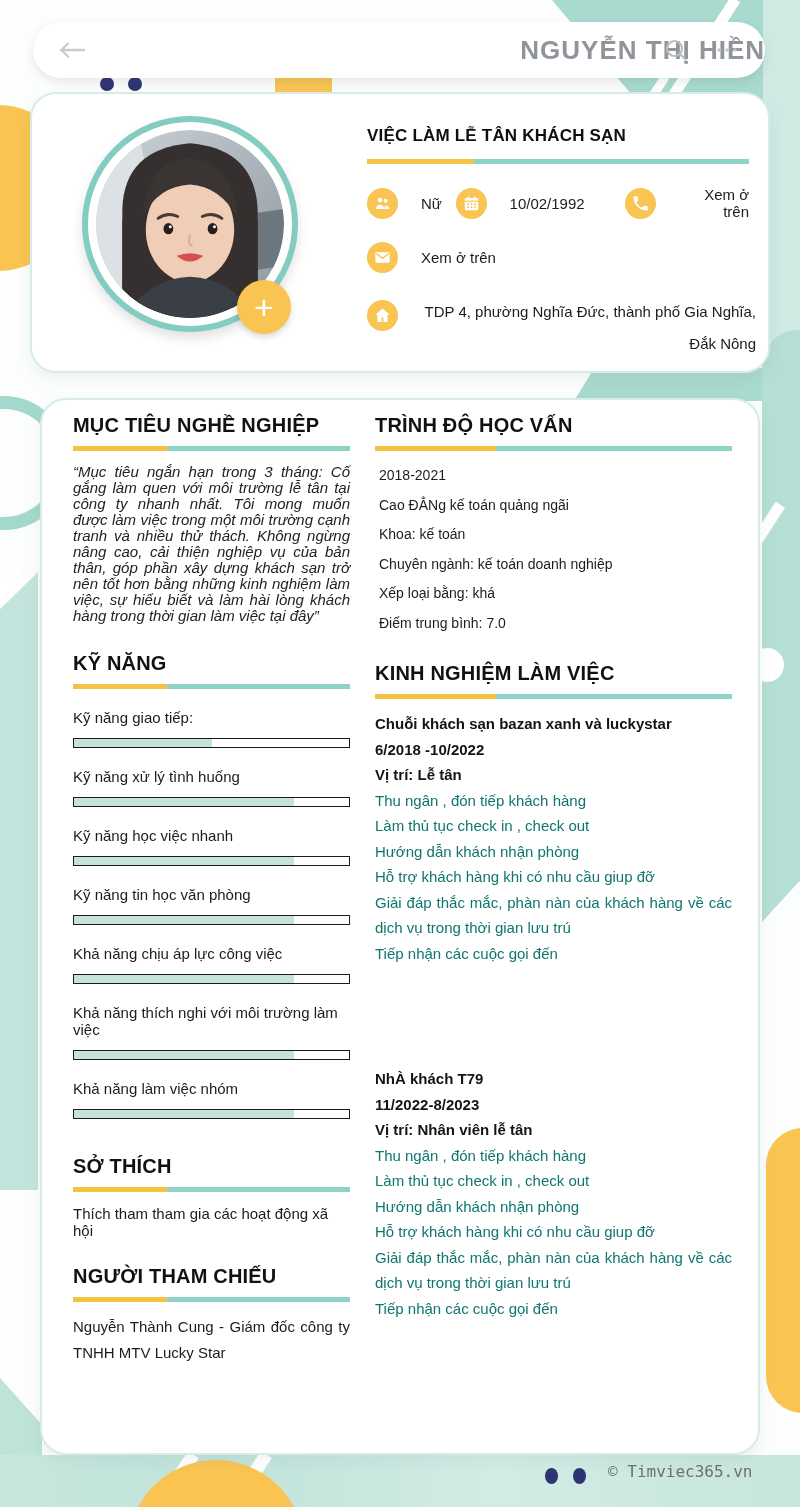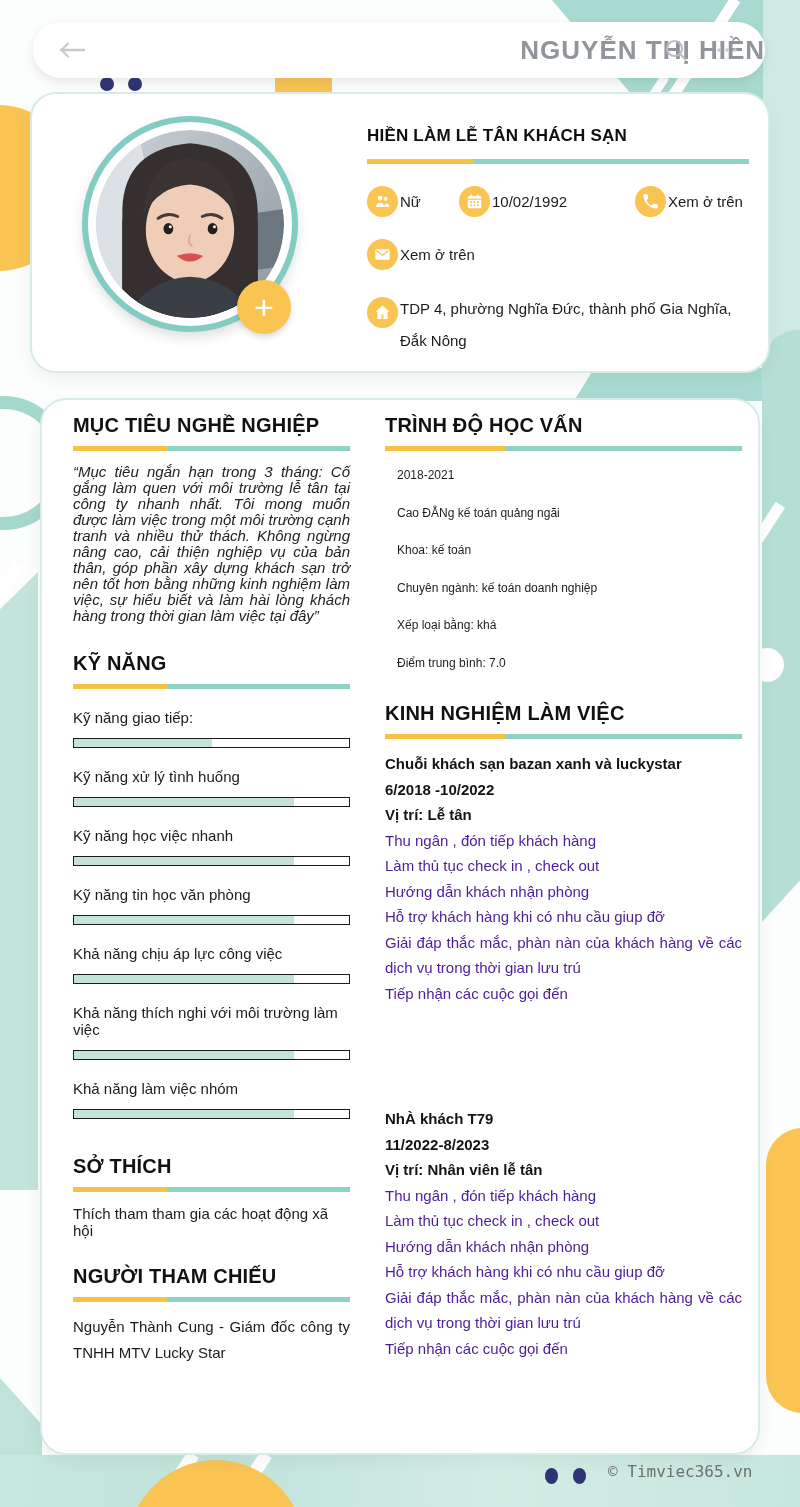--- a/index.html
+++ b/index.html
@@ -50,53 +50,53 @@
                box-shadow:0 6px 12px rgba(0,0,0,.12);}
   .avatar-ring svg{width:188px;height:188px;border-radius:50%;display:block;}
   .add-photo{position:absolute;left:205px;top:186px;width:54px;height:54px;border-radius:50%;
              background:#f9c452;color:#fff;font-size:34px;font-weight:400;display:flex;align-items:center;
              justify-content:center;border:none;box-shadow:0 3px 6px rgba(0,0,0,.15);line-height:1;}
   .pinfo{position:absolute;left:335px;top:32px;width:382px;}
   .job-title{font-size:17px;font-weight:700;color:#0f0f0f;letter-spacing:.2px;}
   .rule{height:5px;margin-top:13px;background:linear-gradient(90deg,#f6c244 0 28%,#8fd3c7 28%);}
   .rule-sec{height:5px;margin-top:9px;background:linear-gradient(90deg,#f6c244 0 34%,#8fd3c7 34%);}
   .inforow{display:flex;align-items:center;margin-top:22px;}
-  .infoitem{display:flex;align-items:center;gap:2px;}
+  .infoitem{display:flex;align-items:center;gap:23px;text-align:right;}
   .i-gender{width:92px;}
   .i-birth{width:176px;}
   .ic{width:31px;height:31px;border-radius:50%;background:#f9c452;flex:0 0 31px;
       display:flex;align-items:center;justify-content:center;}
   .ic svg{width:19px;height:19px;}
   .itext{font-size:15px;color:#1c1c1c;}
   .addr{line-height:32px;width:335px;margin-top:-4px;}
   .row-addr{align-items:flex-start;margin-top:27px;}
   
   .main-card{left:40px;top:398px;width:716px;height:1053px;}
   .col{position:absolute;top:0;}
   .col-left{left:31px;width:277px;}
-  .col-right{left:343px;width:357px;}
+  .col-right{left:333px;width:357px;}
   h2{font-size:20px;font-weight:700;color:#111;margin:0;letter-spacing:.2px;}
   .mt-first{margin-top:14px;}
   .objective-text{margin:13px 0 0;font-size:15px;font-style:italic;color:#222;
                   line-height:16px;text-align:justify;}
   .h-skills{margin-top:28px;}
   .skill-label{margin:20px 0 0;font-size:15px;color:#1c1c1c;}
   .skill-bar{margin-top:12px;height:8px;border:1.6px solid #1b1b1b;background:#fff;}
   .skill-fill{height:100%;background:#c5e3da;}
   .h-hobby{margin-top:36px;}
   .hobby-text{margin:13px 0 0;font-size:15px;color:#1c1c1c;}
   .h-refs{margin-top:26px;}
   .refs-text{margin:12px 0 0;font-size:15px;color:#1c1c1c;line-height:26px;text-align:justify;}
-  .edu-line{margin:12px;font-size:12px;color:#1c1c1c;line-height:25.5px;}
+  .edu-line{margin:4px;font-size:14px;color:#1c1c1c;line-height:25.5px;}
   .edu-list{margin-top:12px;}
   .h-exp{margin-top:26px;}
   .job{margin-top:12px;}
   .job + .job{margin-top:100px;}
   .job-bold{margin:0;font-size:15px;font-weight:700;color:#141414;line-height:25.5px;}
-  .duty{margin:0;font-size:15px;color:#4c1d95;line-height:25.5px;text-align:justify;}
+  .duty{margin:0;font-size:15px;color:#0f766e;line-height:25.5px;text-align:justify;}
   
   .footer-credit{position:absolute;z-index:2;left:608px;top:1462px;font-family:"DejaVu Sans Mono",monospace;
                  font-size:16px;color:#6f6f6f;}
   .f-dot{position:absolute;z-index:2;width:13px;height:16px;border-radius:50%;background:#2e3473;}
   .bottom-half-yellow{position:absolute;z-index:1;left:128px;top:1460px;width:176px;height:176px;
                       border-radius:50%;background:#f9c452;}
 </style>
 </head>
 <body>
 
@@ -178,21 +178,21 @@
           <path d="M86 134 Q100 128 114 134 Q100 146 86 134 Z" fill="#d5504e"></path>
           <path d="M30 200 Q55 158 100 156 Q145 158 170 200 Z" fill="#3a3f45"></path>
         </g>
       </svg>
     </div>
     <button class="add-photo">
       <span>+</span>
     </button>
 
     <div class="pinfo">
-      <div class="job-title">HIỀN LÀM LỄ TÂN KHÁCH SẠN</div>
+      <div class="job-title">VIỆC LÀM LỄ TÂN KHÁCH SẠN</div>
       <div class="rule"></div>
 
       <div class="inforow">
         <div class="infoitem i-gender">
           <span class="ic">
             <svg viewBox="0 0 24 24" fill="#fff">
               <circle cx="9" cy="7.6" r="3"></circle>
                 <circle cx="16" cy="8.4" r="2.5"></circle>
               <path d="M3.8 19c0-3.2 2.2-5.4 5.2-5.4s5.2 2.2 5.2 5.4z"></path>
               <path d="M13.9 19c.2-2.8 1.5-4.6 3.5-4.6s3.2 1.8 3.4 4.6z" opacity=".9"></path>

